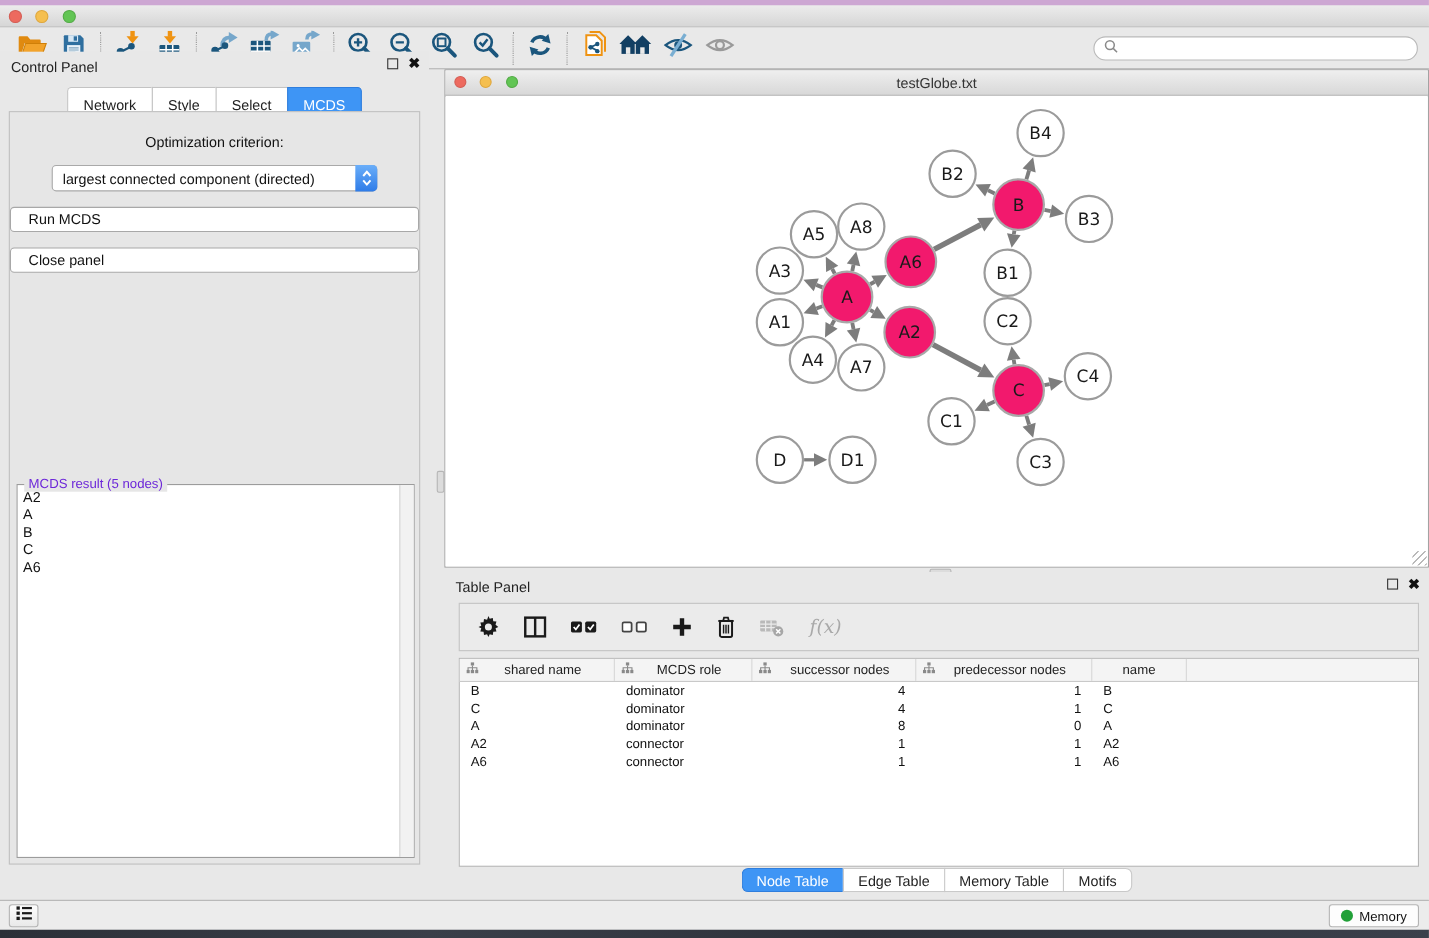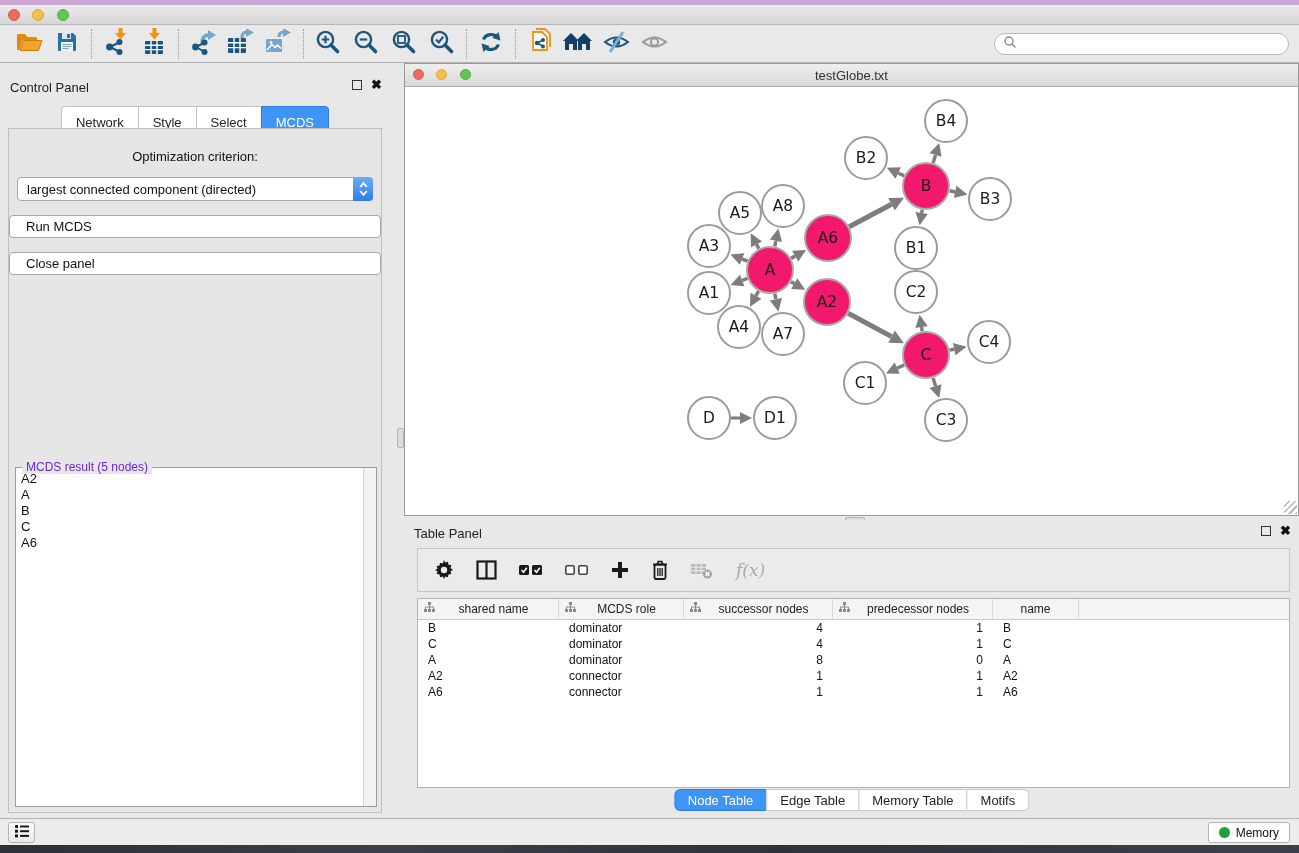--- a/index.html
+++ b/index.html
@@ -14,34 +14,34 @@
   .tl.yellow { background:#f5bf4f; border:0.5px solid #dfa73c;}
   .tl.green { background:#62c554; border:0.5px solid #53ab46;}
   #app-title { position:absolute; left:0; right:0; top:2px; text-align:center; font-size:13px; color:#3a3a3a; }
   
   #toolbar { left:0; top:25px; width:1299px; height:38px; background:#e9e9e9; border-bottom:1px solid #b3b3b3; display:flex; align-items:center; padding-left:10px; }
   .tbtn { width:38px; height:32px; display:flex; align-items:center; justify-content:center; }
   .tsep { width:1px; height:30px; margin:0 5px; border-left:1px dotted #9a9a9a; }
   #search-wrap { position:absolute; right:10px; top:33px; width:295px; height:22px; background:#fff; border:1px solid #b9b9b9; border-radius:11px; display:flex; align-items:center; padding-left:8px; }
   #search-wrap input { border:none; outline:none; flex:1; font-size:12px; background:transparent; height:18px; }
   
-  #control-panel { left:0; top:74px; width:390px; height:755px; background:#e8e8e8; }
+  #control-panel { left:0; top:47px; width:390px; height:755px; background:#e8e8e8; }
   #cp-header { position:absolute; left:0; top:0; width:100%; height:26px; }
   .panel-title { position:absolute; left:10px; top:6px; font-size:13px; color:#222; }
   .win-btns { position:absolute; right:8px; top:6px; display:flex; gap:9px; align-items:center; }
   .float-ico { width:10px; height:10px; border:1.5px solid #333; display:inline-block; }
   .close-ico { font-size:13px; font-weight:bold; color:#111; line-height:10px; }
   #cp-tabs { position:absolute; left:0; top:32px; width:100%; display:flex; justify-content:center; }
   .cp-tab { height:32px; padding:0 14px; font-size:13px; background:#fff; border:1px solid #c3c3c3; border-right:none; color:#222; display:flex; align-items:center; }
   .cp-tab:first-child { border-radius:4px 0 0 4px; }
   .cp-tab:last-child { border-radius:0 4px 4px 0; border-right:1px solid #c3c3c3; }
   .cp-tab.active { background:#3e95f5; border-color:#2f7edd; color:#fff; }
   #cp-content { position:absolute; left:8px; right:8px; top:54px; bottom:16px; background:#e6e6e6; border:1px solid #c0c0c0; }
   #opt-label { margin-top:20px; text-align:center; font-size:13px; color:#111; }
-  #criterion { margin:13px auto 0; width:356px; height:24px; background:#fff; border:1px solid #a9a9a9; border-radius:4px; display:flex; align-items:center; position:relative; }
+  #criterion { margin:13px auto 0; width:296px; height:24px; background:#fff; border:1px solid #a9a9a9; border-radius:4px; display:flex; align-items:center; position:relative; }
   #criterion .val { flex:1; font-size:13px; padding-left:9px; color:#111; white-space:nowrap; }
   #criterion .stepper { width:20px; height:24px; margin:-1px -1px 0 0; background:linear-gradient(#6aaef9,#2f7ce8); border-radius:0 4px 4px 0; display:flex; align-items:center; justify-content:center; }
   #cp-buttons { margin-top:14px; display:flex; justify-content:center; gap:14px;flex-direction:column; }
   .cp-btn { height:23px; padding:0 16px; background:#fff; border:1px solid #a8a8a8; border-radius:4px; font-size:13px; color:#111; display:flex; align-items:center; }
   #result-box { position:absolute; left:6px; right:4px; top:332px; bottom:5px; border:1px solid #9c9c9c; background:#fff; margin-top:6px; }
   #result-legend { position:absolute; left:6px; top:-8px; background:#e6e6e6; padding:0 4px; font-size:12px; color:#6d28d9; }
   #result-list { position:absolute; left:1px; top:3px; bottom:1px; right:14px; overflow:hidden; }
   .result-item { font-size:13px; color:#111; line-height:16px; padding-left:4px; }
   #result-scroll { position:absolute; right:0; top:0; bottom:0; width:13px; background:#f2f2f2; border-left:1px solid #d4d4d4; }
   

